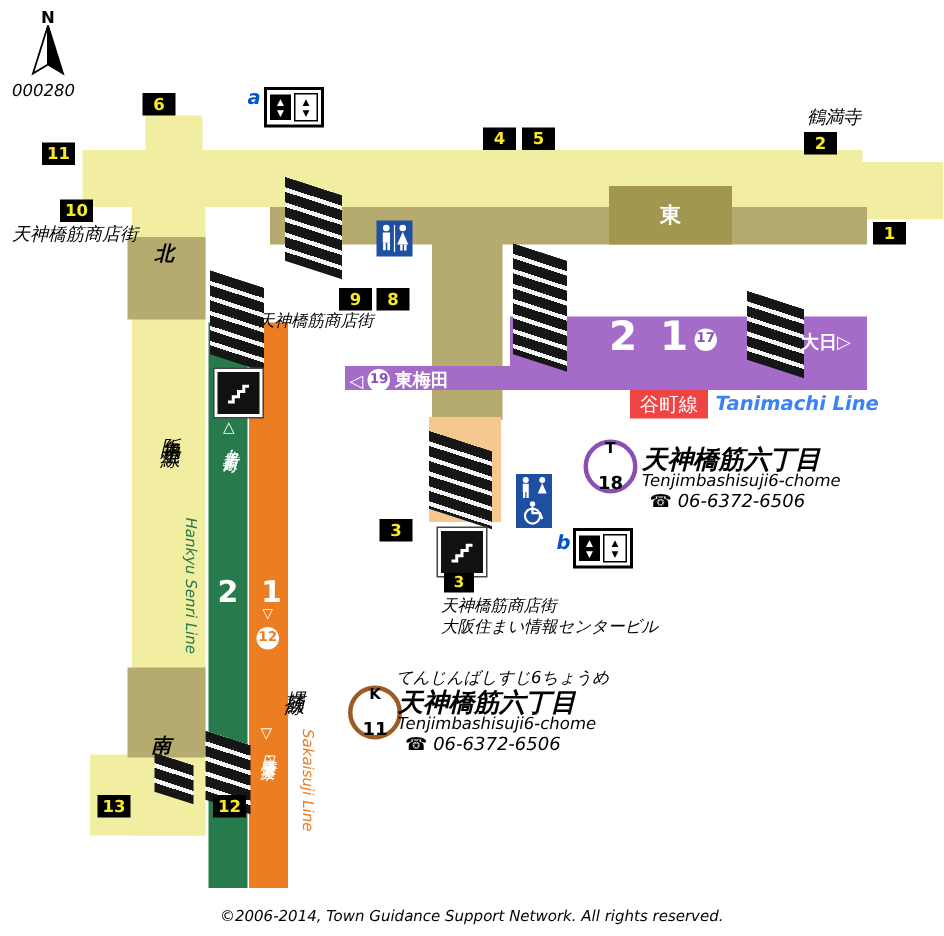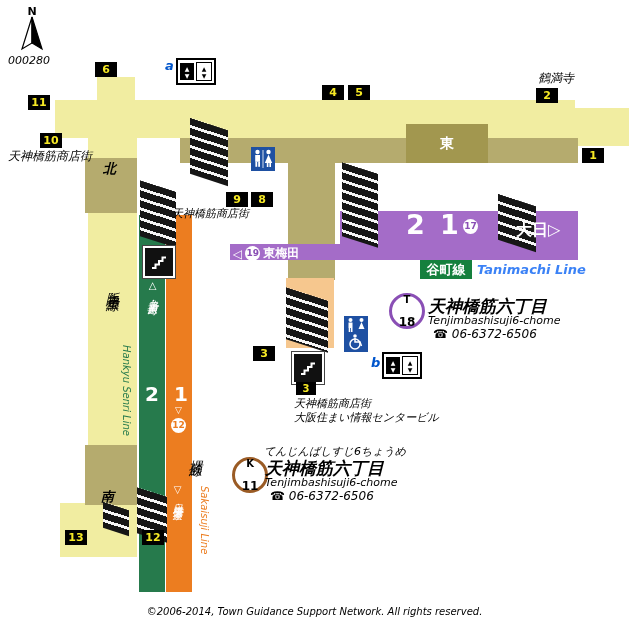--- a/index.html
+++ b/index.html
@@ -25,21 +25,21 @@
   .vjp{writing-mode:vertical-rl;text-orientation:upright;letter-spacing:2px;white-space:nowrap;}
   .vlat{writing-mode:vertical-rl;white-space:nowrap;}
   .plat{position:absolute;color:#fff;font-weight:bold;}
   .car{position:absolute;width:15px;height:15px;border-radius:50%;background:#fff;
        font-size:9px;font-weight:bold;text-align:center;line-height:15px;}
   .car.inline{position:static;display:inline-block;}
   .sta{position:absolute;width:30px;height:30px;border-radius:50%;background:#fff;
        display:flex;flex-direction:column;align-items:center;justify-content:center;font-weight:bold;}
   .sta .l{font-size:10px;line-height:10px;}
   .sta .n{font-size:12px;line-height:12px;margin-top:11px;}
-  .linebox{position:absolute;background:#15803d;color:#fff;font-weight:bold;font-size:13px;
+  .linebox{position:absolute;background:#ef4444;color:#fff;font-weight:normal;font-size:13px;
            display:flex;align-items:center;justify-content:center;}
   .dirrow{position:absolute;display:flex;align-items:center;gap:3px;color:#fff;
           font-weight:bold;font-size:12px;}
   .facility{position:absolute;background:#1e50a2;}
   .elev{position:absolute;display:flex;gap:2px;background:#fff;border:2px solid #000;
         padding:2px;align-items:center;}
   .elev-cell{width:14px;height:17px;display:flex;flex-direction:column;align-items:center;
              justify-content:center;font-size:6px;line-height:7px;}
   .elev-cell i{font-style:normal;}
   .elev-cell.dark{background:#000;color:#fff;}
@@ -165,21 +165,21 @@
   <div class="lbl" style="left:8px;top:148px;font-size:12px">天神橋筋商店街</div>
   <div class="lbl" style="left:103px;top:160px;font-size:13px;font-weight:bold">北</div>
   <div class="lbl" style="left:101px;top:488px;font-size:13px;font-weight:bold">南</div>
   <div class="lbl" style="left:172px;top:206px;font-size:11px">天神橋筋商店街</div>
   <div class="lbl" style="left:294px;top:396px;font-size:11px">天神橋筋商店街</div>
   <div class="lbl" style="left:294px;top:410px;font-size:11px">大阪住まい情報センタービル</div>
 
   <div class="plat" style="left:406px;top:209px;font-size:27px">2</div>
   <div class="plat" style="left:440px;top:209px;font-size:27px">1</div>
   <div class="car" style="left:463px;top:219px;color:#8a4fb5">17</div>
-  <div class="plat" style="left:516px;top:220px;font-size:16px">大日▷</div>
+  <div class="plat" style="left:534px;top:220px;font-size:12px">大日▷</div>
   <div class="dirrow" style="left:233px;top:245px">
     <span>◁</span>
     <span class="car inline" style="color:#8a4fb5">19</span>
     <span>東梅田</span>
   </div>
   <div class="linebox" style="left:420px;top:260px;width:52px;height:19px">谷町線</div>
   <div class="lbl" style="left:477px;top:262px;font-size:13px;font-weight:bold;color:#3b82f6">Tanimachi Line</div>
 
   <div class="sta" style="left:389px;top:293px;border:3px solid #8a4fb5">
     <span class="l">T</span>

